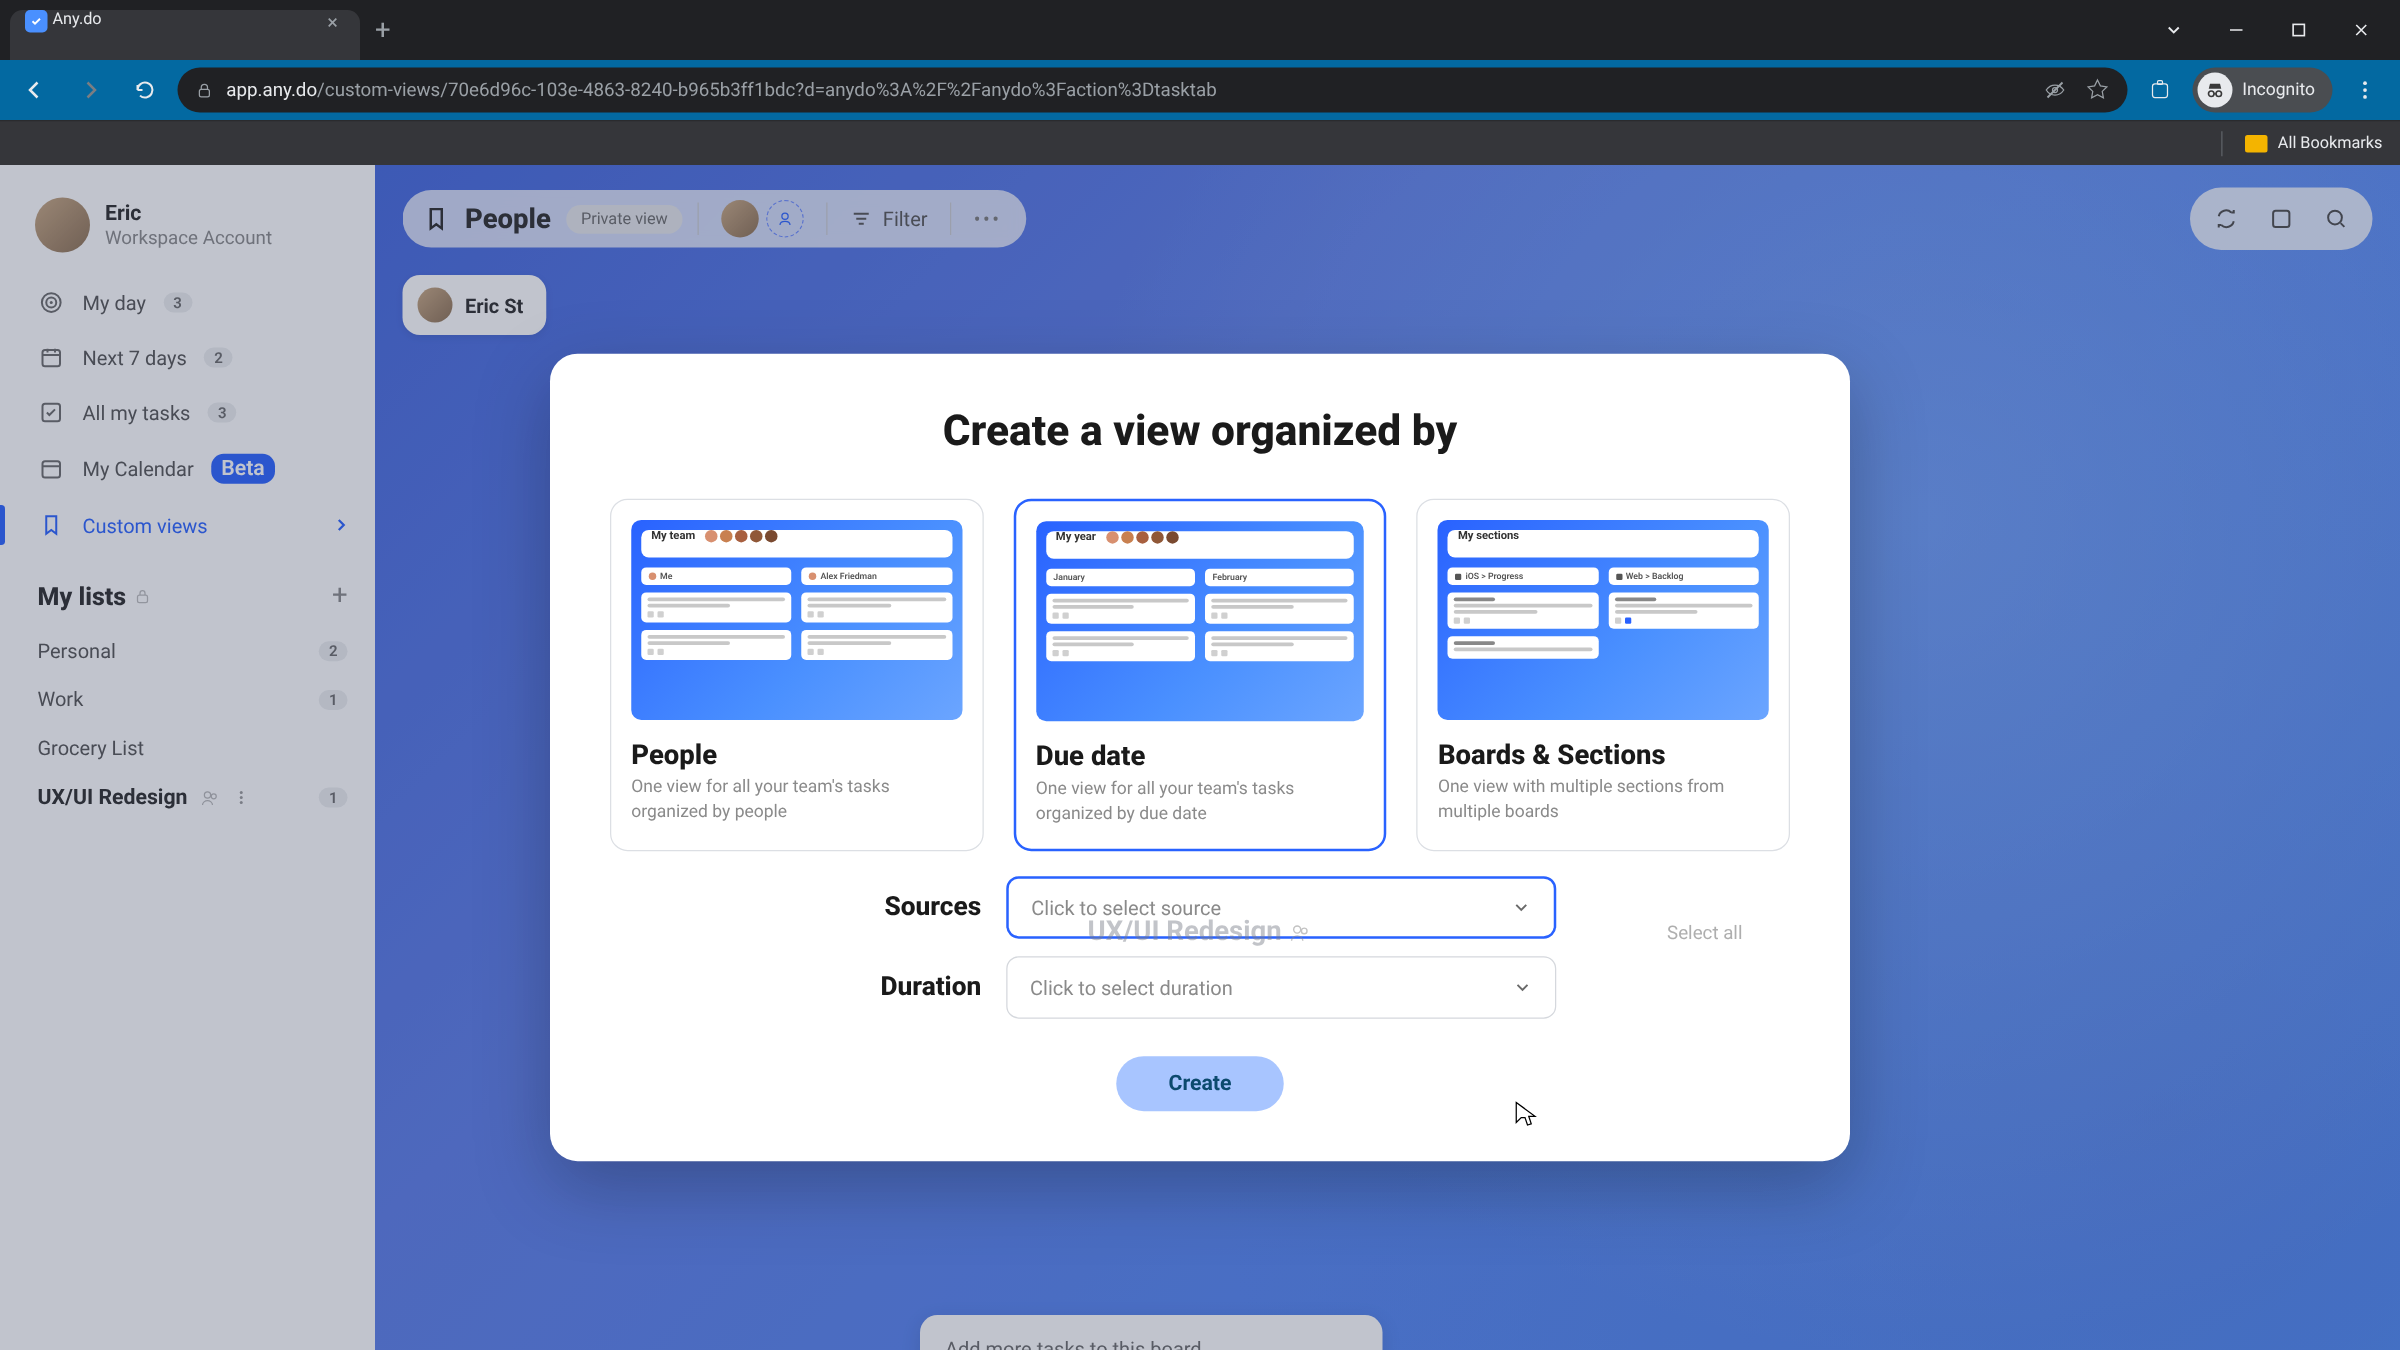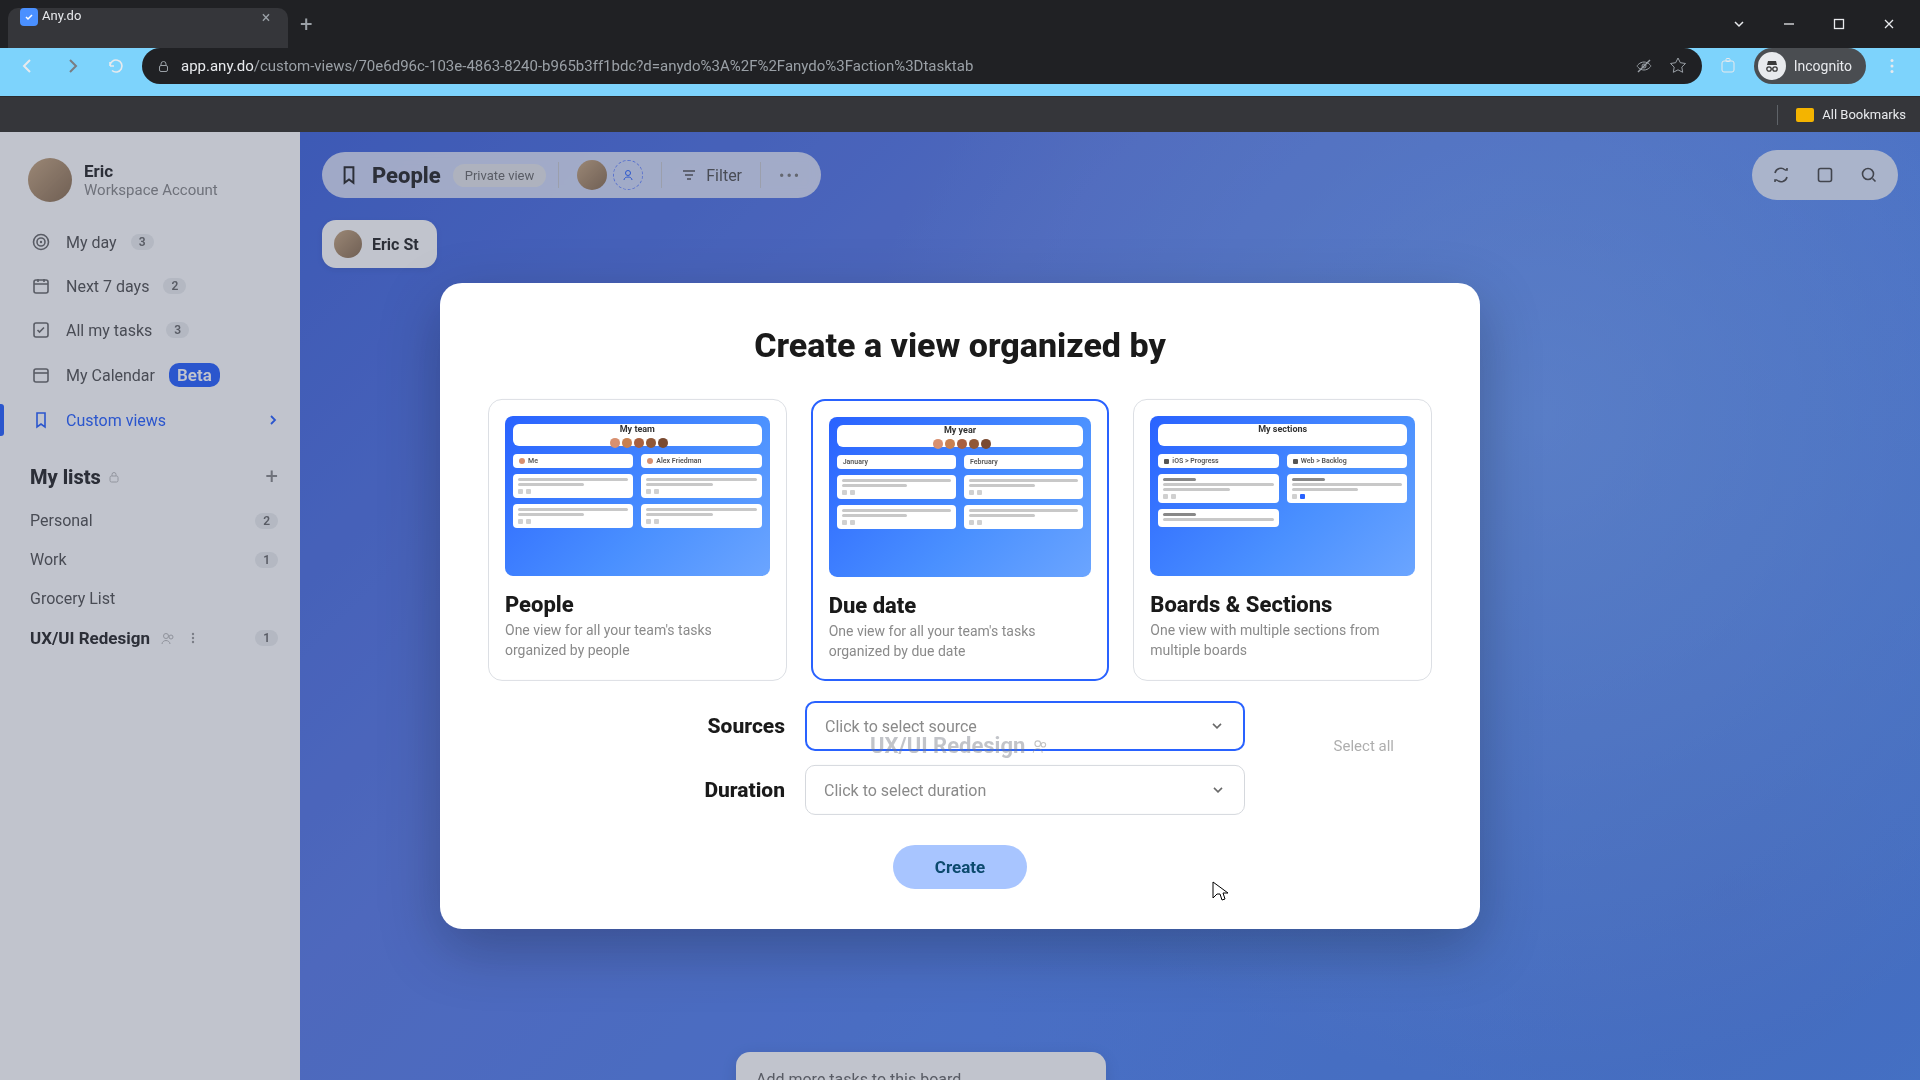--- a/index.html
+++ b/index.html
@@ -9,21 +9,21 @@
 .browser-top { background: #202124; height: 48px; display: flex; align-items: center; padding: 0 8px; }
 .tab { background: #35363a; border-radius: 10px 10px 0 0; height: 40px; width: 280px; display: flex; align-items: flex-start; padding: 0 12px; gap: 4px; margin-top: 8px; }
 .tab-icon { width: 18px; height: 18px; background: #4a90ff; border-radius: 4px; display:flex; align-items:center; justify-content:center; }
 .tab-icon svg { width:10px; height:10px; }
 .tab-title { color: #e8eaed; font-size: 13px; flex: 1; }
 .tab-close { color: #9aa0a6; font-size: 16px; width: 20px; text-align: center; }
 .new-tab { color: #9aa0a6; font-size: 22px; margin-left: 12px; }
 .window-controls { margin-left: auto; display: flex; gap: 4px; align-items: center; }
 .win-btn { width: 46px; height: 32px; display: flex; align-items: center; justify-content: center; color: #e8eaed; }
 
-.browser-bar { background: #7dd3fc; height: 48px; display: flex; align-items: flex-start; padding: 0 10px; gap: 8px; }
+.browser-bar { background: #0369a1; height: 48px; display: flex; align-items: center; padding: 0 10px; gap: 8px; }
 .nav-btn { width: 36px; height: 36px; display: flex; align-items: center; justify-content: center; color: #9aa0a6; border-radius: 50%; }
 .nav-btn.active { color: #e8eaed; }
 .url-bar { flex: 1; background: #202124; border-radius: 20px; height: 36px; display: flex; align-items: center; padding: 0 14px; gap: 10px; color: #9aa0a6; font-size: 15px; }
 .url-host { color: #e8eaed; }
 .url-right { margin-left: auto; display: flex; gap: 14px; align-items: center; }
 .incognito-badge { display: flex; align-items: center; gap: 8px; background: #4a4d51; border-radius: 20px; padding: 4px 14px 4px 4px; color: #e8eaed; font-size: 14px; }
 .incognito-icon { width: 28px; height: 28px; background: #e8eaed; border-radius: 50%; display:flex; align-items:center; justify-content:center; }
 
 .bookmarks-bar { background: #35363a; height: 36px; display: flex; align-items: center; justify-content: flex-end; padding: 0 14px; gap: 8px; color: #e8eaed; font-size: 13px; border-top: 1px solid #2a2b2e;}
 .bookmarks-bar .folder { width:18px; height:14px; background:#f4b400; border-radius:2px; }
@@ -81,21 +81,21 @@
 
 .overlay { position:absolute; inset:0; background: rgba(50,60,90,.3); z-index:5; }
 
 
 .modal { position:absolute; left:50%; top:50%; transform:translate(-50%, -50%); width: 1040px; background:#fff; border-radius:22px; padding: 42px 48px 40px; z-index:10; box-shadow: 0 20px 60px rgba(0,0,0,.25); }
 .modal-title { text-align:center; font-size:34px; font-weight:800; color:#1a1a1a; margin-bottom: 34px; }
 .cards { display:flex; gap: 24px; justify-content:center; }
 .card { width: 300px; border:1.5px solid #dcdfe4; border-radius:14px; padding: 16px 16px 18px; cursor:pointer; }
 .card.selected { border:2px solid #2962ff; }
 .card-preview { height: 160px; border-radius:8px; position:relative; overflow:hidden; background: linear-gradient(135deg, #2962ff 0%, #4a90ff 60%, #6ba5ff 100%); }
-.preview-header { position:absolute; top:8px; left:8px; right:8px; height:22px; background:#fff; border-radius:6px; display:flex; align-items:center; padding:0 8px; gap:4px;flex-direction:column; }
+.preview-header { position:absolute; top:8px; left:8px; right:8px; height:22px; background:#fff; border-radius:6px; display:flex; padding:0 8px; gap:4px; }
 .preview-header-title { font-size:9px; font-weight:700; color:#333; }
 .preview-dots { display:flex; gap:2px; margin-left:4px; }
 .preview-dot { width:10px; height:10px; border-radius:50%; background:#d89070; }
 .preview-cols { position:absolute; top:38px; left:8px; right:8px; bottom:8px; display:flex; gap:8px; }
 .preview-col { flex:1; display:flex; flex-direction:column; gap:6px; }
 .preview-col-header { height:14px; background:#fff; border-radius:4px; padding:2px 6px; font-size:7px; color:#555; font-weight:600; display:flex; align-items:center; }
 .preview-task { background:#fff; border-radius:4px; padding:4px 5px; }
 .preview-task-line { height:3px; background:#c8c8c8; border-radius:2px; margin-bottom:2px; }
 .preview-task-line.short { width:60%; }
 .preview-task-line.tiny { width:30%; }

